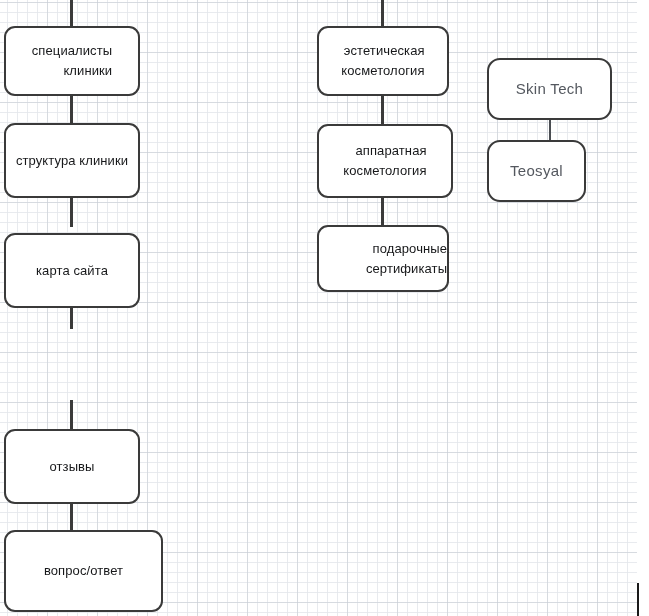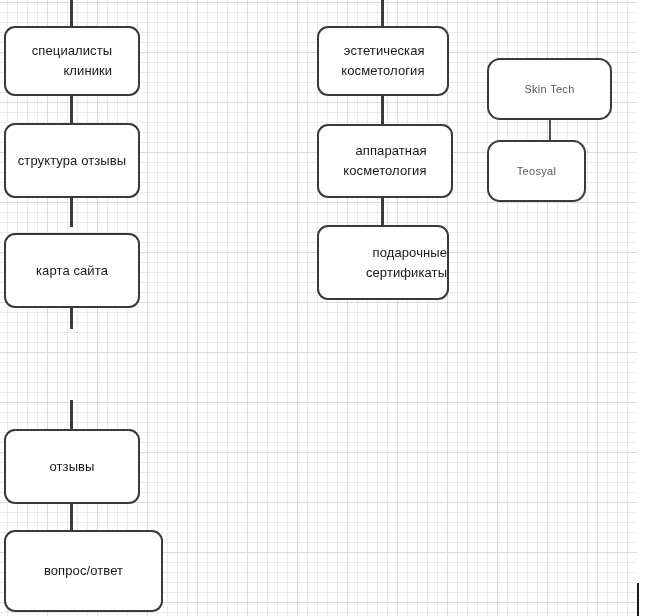--- a/index.html
+++ b/index.html
@@ -58,21 +58,21 @@
     z-index: 3;
   }
   .node .node-label {
     padding: 0 8px;
     white-space: pre-line;
   }
   .node.brand {
     border-radius: 13px;
     border-width: 2px;
     color: #54585f;
-    font-size: 11px;
+    font-size: 15px;
     letter-spacing: 0.3px;
   }
 
   
   .connector {
     position: absolute;
     width: 3px;
     background: #3a3a3a;
     z-index: 1;
   }
@@ -99,21 +99,21 @@
   <div class="connector" style="left:70px; top:0px; height:28px;"></div>
 
   <div class="node" style="left:4px; top:26px; width:136px; height:70px;">
     <span class="node-label">специалисты
 клиники</span>
   </div>
 
   <div class="connector" style="left:70px; top:94px; height:31px;"></div>
 
   <div class="node" style="left:4px; top:123px; width:136px; height:75px;">
-    <span class="node-label">структура отзывы</span>
+    <span class="node-label">структура клиники</span>
   </div>
 
   <div class="connector" style="left:70px; top:196px; height:31px;"></div>
 
   <div class="node" style="left:4px; top:225px; width:136px; height:75px;margin-top:8px;">
     <span class="node-label">карта сайта</span>
   </div>
 
   <div class="connector" style="left:70px; top:298px; height:31px;"></div>
 
@@ -139,21 +139,21 @@
 
   <div class="connector" style="left:381px; top:94px; height:32px;"></div>
 
   <div class="node" style="left:317px; top:124px; width:136px; height:74px;">
     <span class="node-label">аппаратная
 косметология</span>
   </div>
 
   <div class="connector" style="left:381px; top:196px; height:31px;"></div>
 
-  <div class="node" style="left:317px; top:225px; width:132px; height:75px;padding-left:47px;">
+  <div class="node" style="left:317px; top:225px; width:132px; height:67px;padding-left:47px;">
     <span class="node-label">подарочные
 сертификаты</span>
   </div>
 
   <div class="node brand" style="left:487px; top:58px; width:125px; height:62px;">
     <span class="node-label">Skin Tech</span>
   </div>
 
   <div class="connector thin" style="left:549px; top:118px; height:24px;"></div>
 

